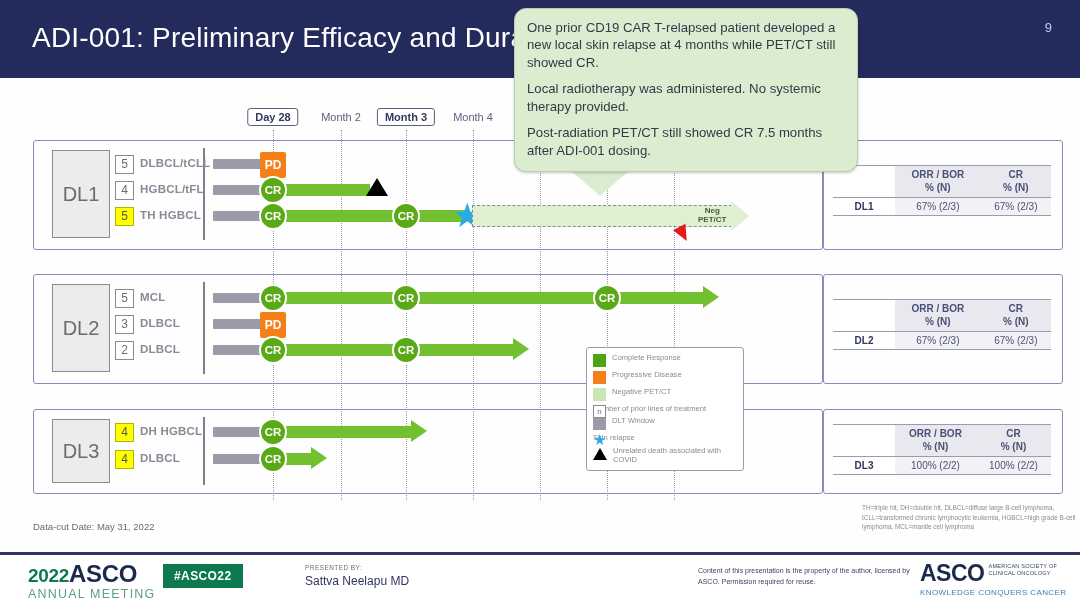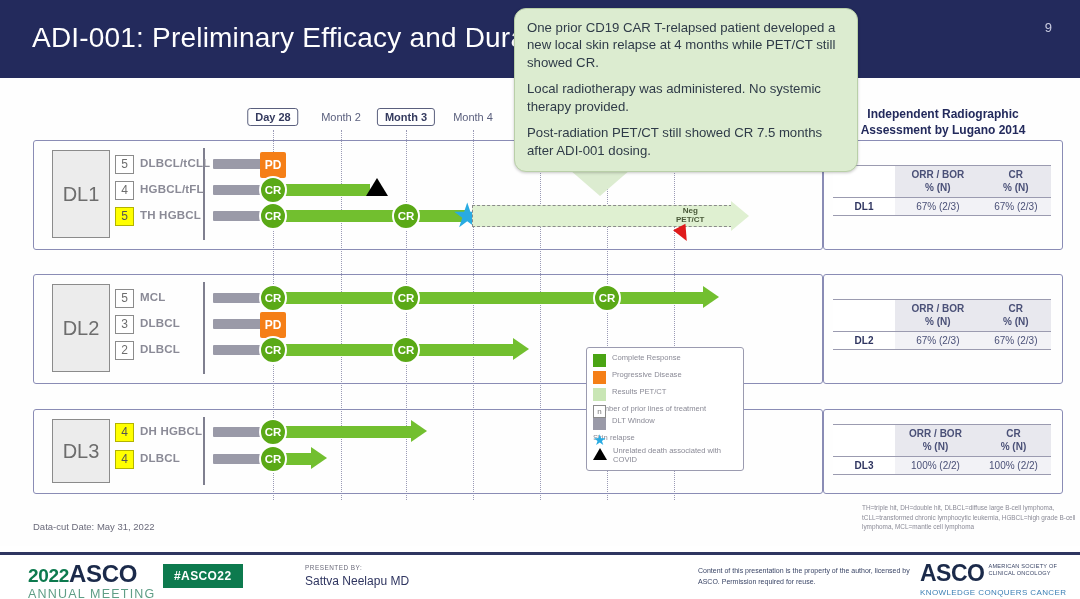--- a/index.html
+++ b/index.html
@@ -104,21 +104,21 @@
     position:absolute; height:22px;
     background:#dff0d1; border:1px dashed #8a8a8a;
   }
   .negarrow {
     position:absolute; width:0; height:0;
     border-top:15px solid transparent; border-bottom:15px solid transparent;
     border-left:18px solid #dff0d1;
   }
   .neg-text {
     position:absolute; font-size:8px; font-weight:bold; color:#4a5a3a;
-    text-align:center; line-height:1.15; white-space:nowrap;
+    text-align:center; line-height:1.15; white-space:nowrap;margin-left:22px;
   }
   .cursor {
     position:absolute; width:0; height:0; z-index:30;
     border-left:7px solid transparent; border-right:7px solid transparent;
     border-top:16px solid #e01b1b; transform:rotate(-28deg);
   }
 
   
   .callout {
     position:absolute; left:514px; top:8px; width:344px;
@@ -319,24 +319,20 @@
   <div class="arrow-head" style="left:411px; top:420px;"></div>
   <div class="cr-chip" style="left:259px; top:418px;">CR</div>
 
   <div class="nbox hl" style="left:115px; top:450px;">4</div>
   <div class="rowlabel" style="left:140px; top:452px;">DLBCL</div>
   <div class="dlt" style="left:213px; top:454px; width:48px;"></div>
   <div class="greenbar" style="left:266px; top:453px; width:48px;"></div>
   <div class="arrow-head" style="left:311px; top:447px;"></div>
   <div class="cr-chip" style="left:259px; top:445px;">CR</div>
 
-  <div class="res-title">
-    <span>Independent Radiographic</span><br>
-    <span>Assessment by Lugano 2014</span>
-  </div>
 
   <div class="panel" style="left:823px; top:140px; width:240px; height:110px;"></div>
   <div class="rtable" style="left:833px; top:165px;">
     <table>
       <thead>
         <tr class="topline">
           <th class="blank" style="width:62px;"></th>
           <th>
             <span>ORR / BOR</span><br>
             <span>% (N)</span>
@@ -413,21 +409,21 @@
     <div class="legend-row">
       <span class="sw green"></span>
       <span class="legend-txt">Complete Response</span>
     </div>
     <div class="legend-row">
       <span class="sw orange"></span>
       <span class="legend-txt">Progressive Disease</span>
     </div>
     <div class="legend-row">
       <span class="sw paleg"></span>
-      <span class="legend-txt">Results PET/CT</span>
+      <span class="legend-txt">Negative PET/CT</span>
     </div>
     <div class="legend-row">
       <span class="sw nbox">n</span>
       <span class="legend-txt">Number of prior lines of treatment</span>
     </div>
     <div class="legend-row">
       <span class="sw gray"></span>
       <span class="legend-txt">DLT Window</span>
     </div>
     <div class="legend-row">

